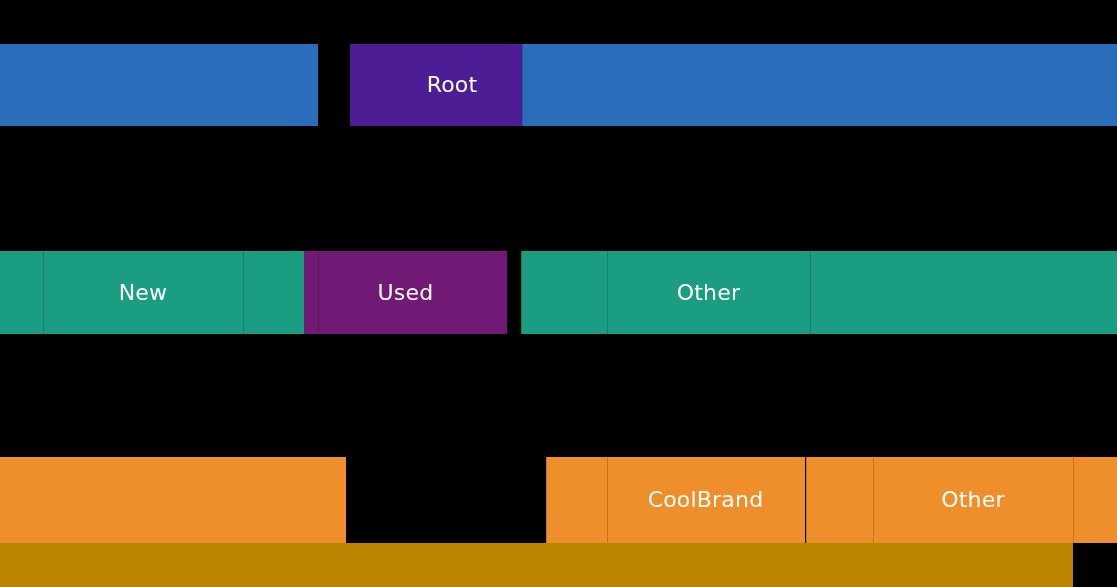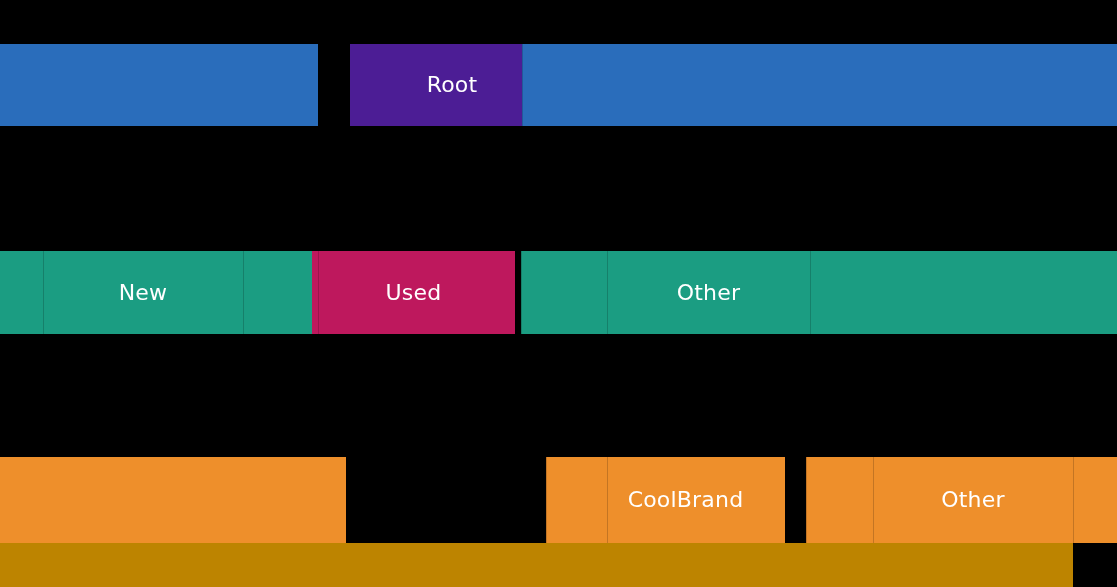--- a/index.html
+++ b/index.html
@@ -71,39 +71,39 @@
       <div class="seamline" style="left: 522px;"></div>
     </div>
     <div class="level-row" style="top: 251px; height: 83px;">
       <div class="node lv-cond" style="left: 0px; width: 43px; background: rgb(27, 157, 130);"></div>
       <div class="node lv-cond" style="left: 43px; width: 200px; background: rgb(27, 157, 130);">
         <span class="node-label">New</span>
       </div>
       <div class="seamline" style="left: 43px;"></div>
       <div class="node lv-cond" style="left: 243px; width: 75px; background: rgb(27, 157, 130);"></div>
       <div class="seamline" style="left: 243px;"></div>
-      <div class="node lv-cond" style="left: 312px; width: 203px; background: #be185d; align-items: center;">
+      <div class="node lv-cond" style="left: 304px; width: 203px; background: #701a75; align-items: center;">
         <span class="node-label">Used</span>
       </div>
       <div class="seamline" style="left: 318px;"></div>
       <div class="node lv-cond" style="left: 521px; width: 86px; background: rgb(27, 157, 130);"></div>
       <div class="seamline" style="left: 521px;"></div>
       <div class="node lv-cond" style="left: 607px; width: 203px; background: rgb(27, 157, 130);">
         <span class="node-label">Other</span>
       </div>
       <div class="seamline" style="left: 607px;"></div>
       <div class="node lv-cond" style="left: 810px; width: 307px; background: rgb(27, 157, 130);"></div>
       <div class="seamline" style="left: 810px;"></div>
     </div>
     <div class="level-row" style="top: 457px; height: 86px;">
       <div class="node lv-brand" style="left: 0px; width: 346px; background: rgb(238, 143, 43);"></div>
       <div class="seamline" style="left: 346px;"></div>
       <div class="node lv-brand" style="left: 546px; width: 61px; background: rgb(238, 143, 43);"></div>
       <div class="seamline" style="left: 546px;"></div>
-      <div class="node lv-brand" style="left: 586px; width: 199px; background: rgb(238, 143, 43);">
+      <div class="node lv-brand" style="left: 606px; width: 199px; background: rgb(238, 143, 43);">
         <span class="node-label">CoolBrand</span>
       </div>
       <div class="seamline" style="left: 607px;"></div>
       <div class="node lv-brand" style="left: 806px; width: 67px; background: rgb(238, 143, 43);"></div>
       <div class="seamline" style="left: 806px;"></div>
       <div class="node lv-brand" style="left: 873px; width: 200px; background: rgb(238, 143, 43);">
         <span class="node-label">Other</span>
       </div>
       <div class="seamline" style="left: 873px;"></div>
       <div class="node lv-brand" style="left: 1073px; width: 44px; background: rgb(238, 143, 43);"></div>

